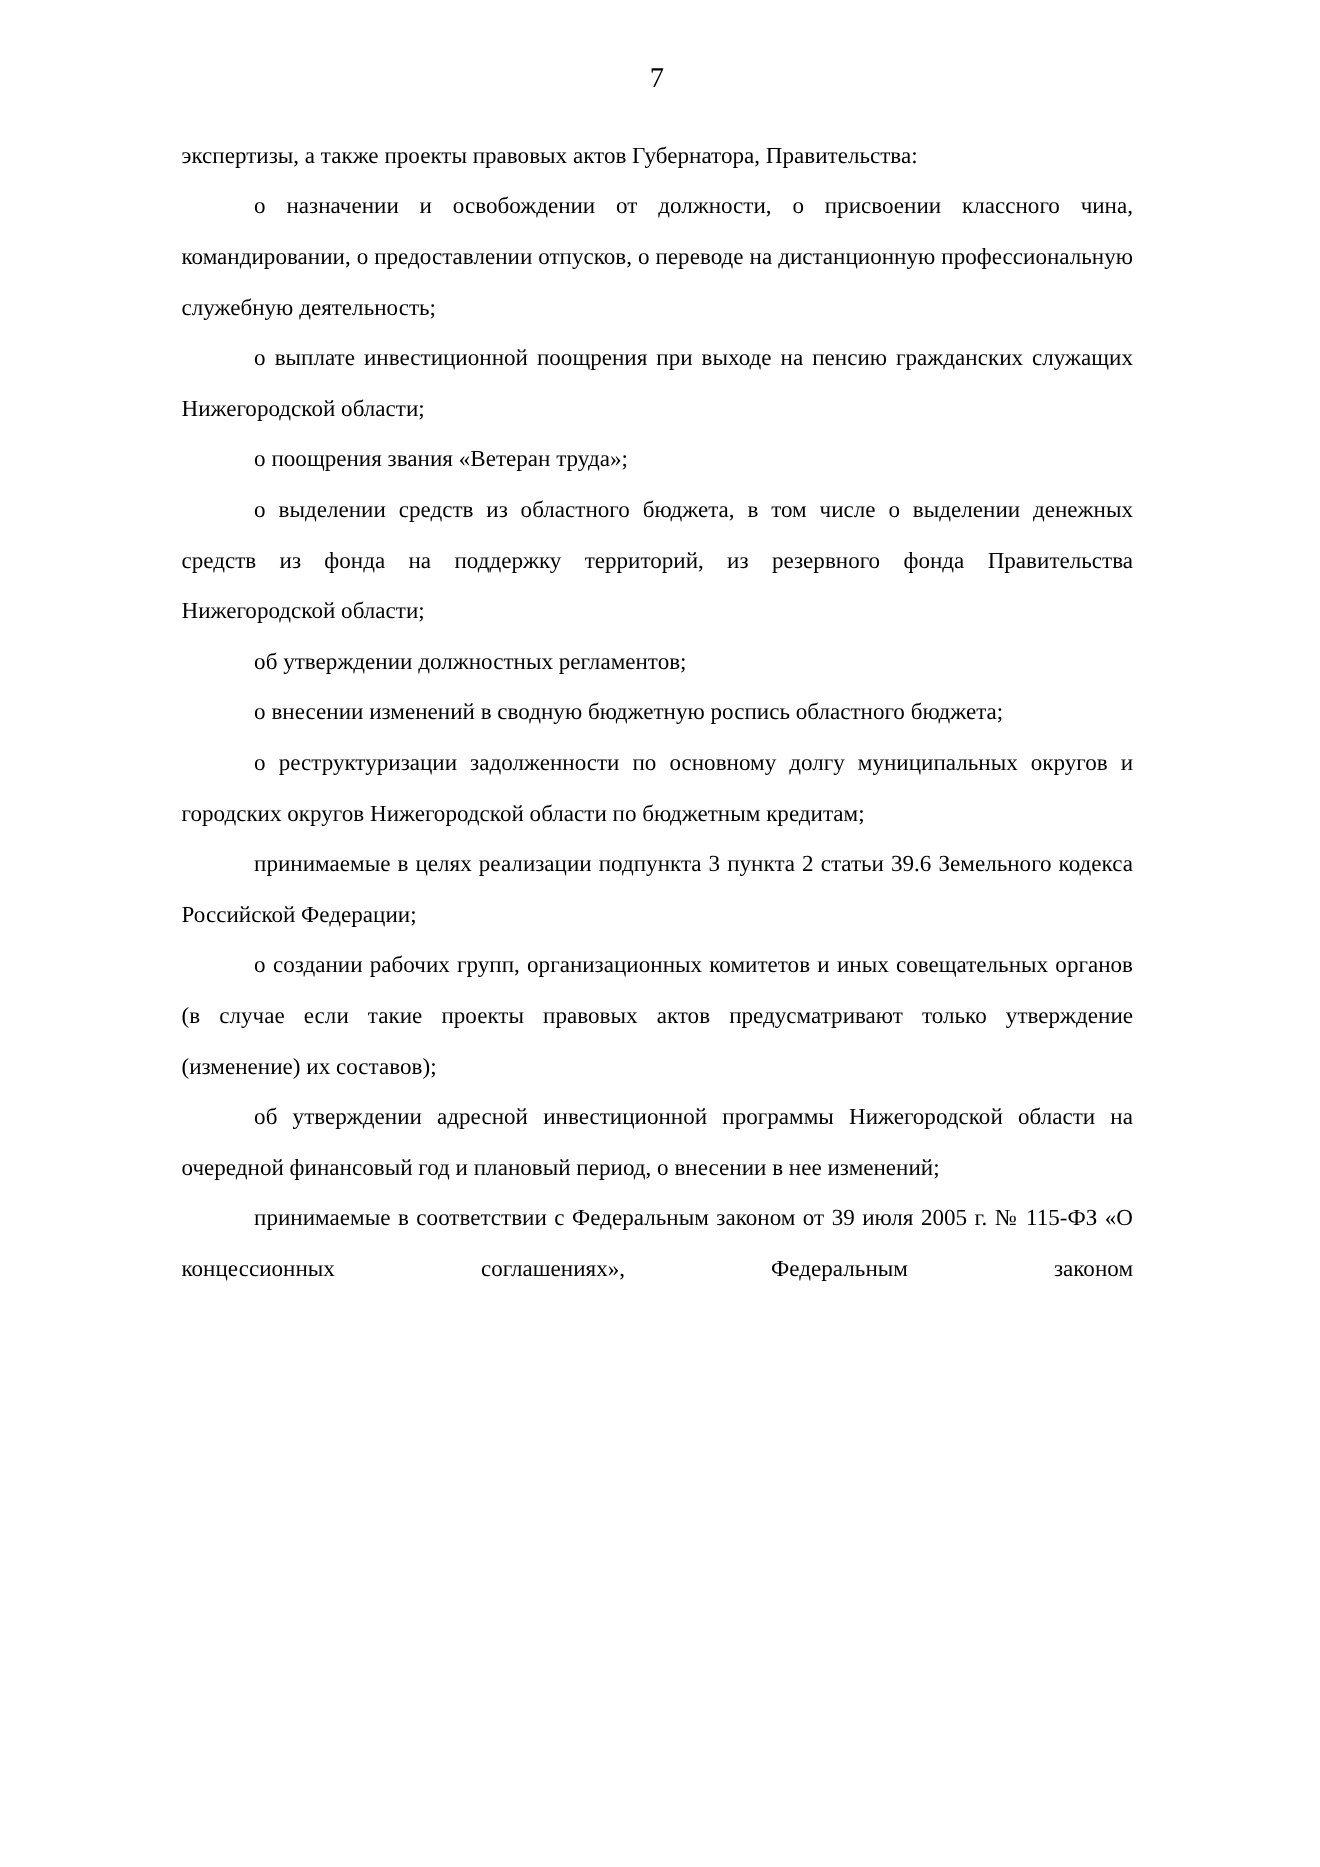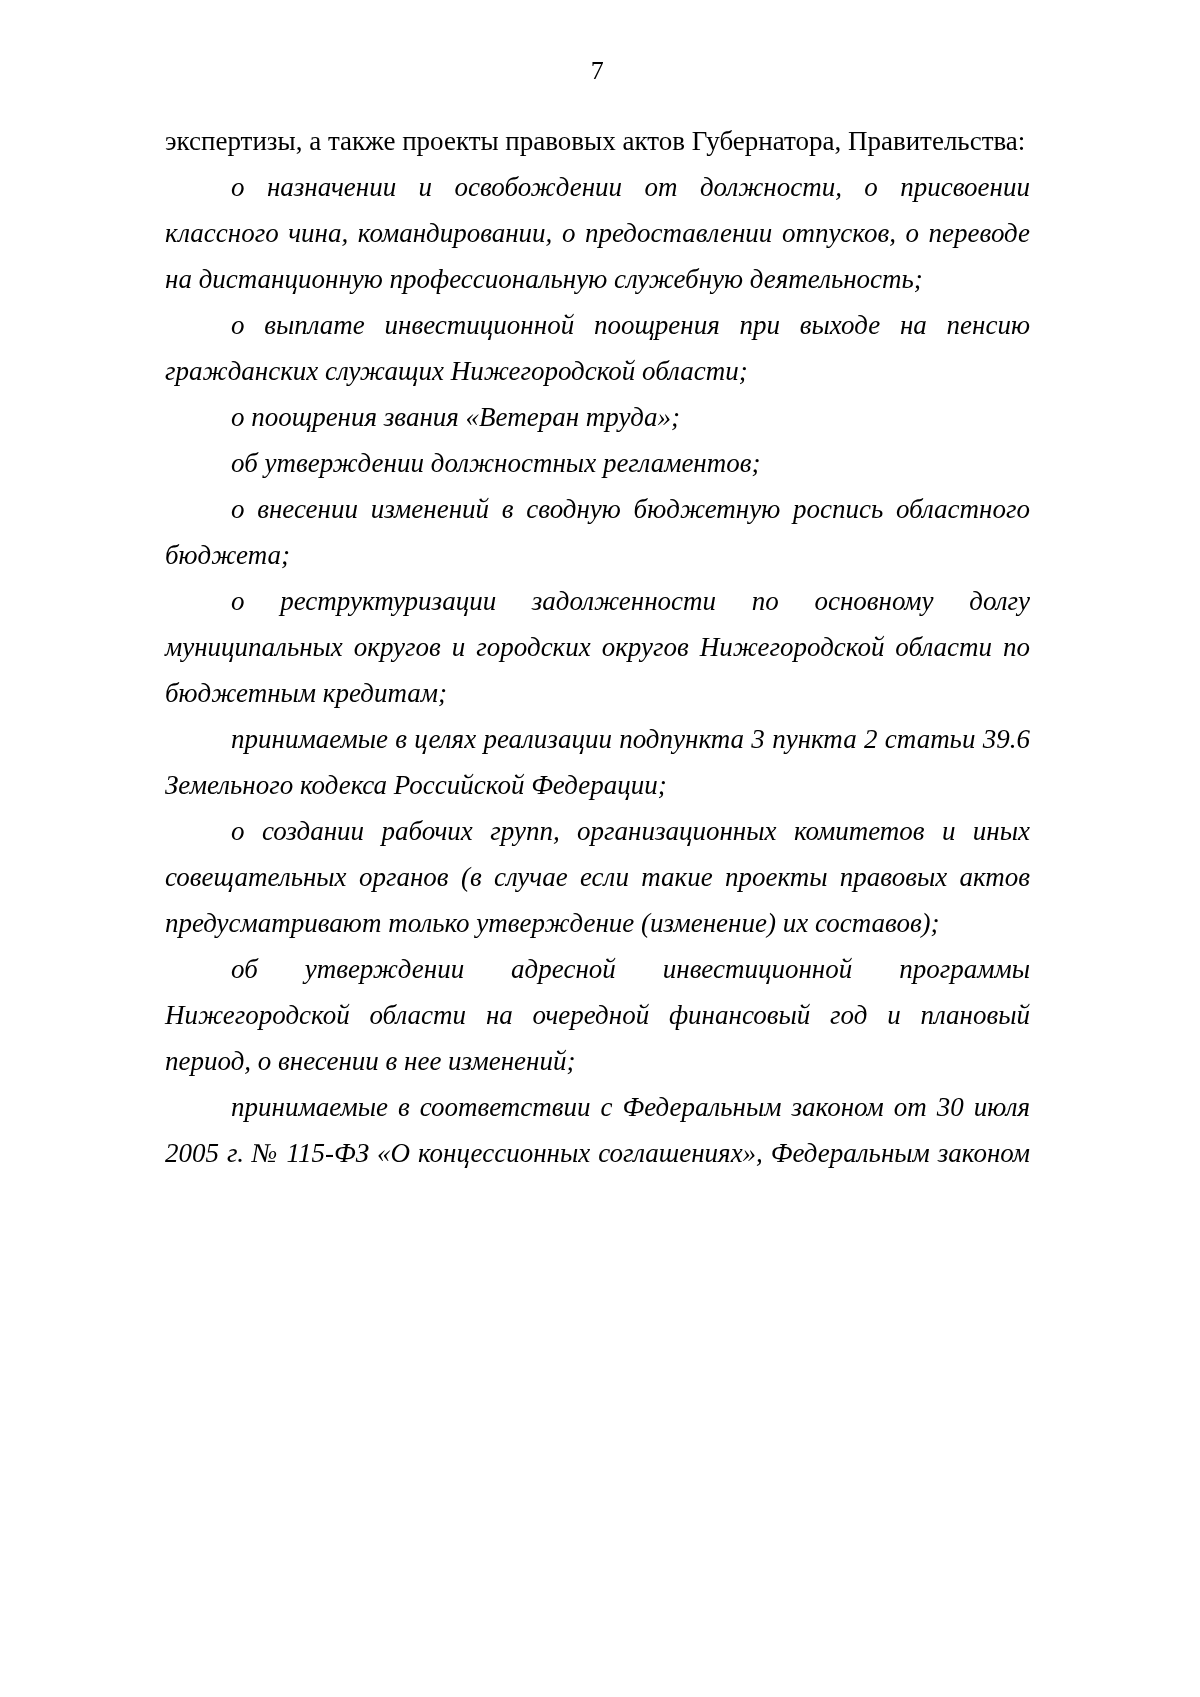--- a/index.html
+++ b/index.html
@@ -23,54 +23,54 @@
     background: #ffffff;
   }
   .page-number {
     text-align: center;
     font-size: 26px;
     line-height: 1;
     margin: 0 0 34px 0;
     letter-spacing: 0.5px;
   }
   .body-text {
-    font-size: 27px;
+    font-size: 21px;
     line-height: 46px;
     text-align: justify;
     text-justify: inter-word;
   }
   .para {
     margin: 0;
     text-indent: 0;
     text-align: justify;
   }
   .para.indent {
     text-indent: 66px;
-    font-style: italic;
   }
   
   .para.justify-all {
     text-align-last: justify;
   }
 </style>
 </head>
 <body>
 
 <div class="page">
 
   <div class="page-number">7</div>
 
   <div class="body-text">
 
     <p class="para">экспертизы, а также проекты правовых актов Губернатора, Правительства:</p>
     <p class="para indent">о назначении и освобождении от должности, о присвоении классного чина, командировании, о предоставлении отпусков, о переводе на дистанционную профессиональную служебную деятельность;</p>
     <p class="para indent">о выплате инвестиционной поощрения при выходе на пенсию гражданских служащих Нижегородской области;</p>
     <p class="para indent">о поощрения звания «Ветеран труда»;</p>
+    <p class="para indent">о выделении средств из областного бюджета, в том числе о выделении денежных средств из фонда на поддержку территорий, из резервного фонда Правительства Нижегородской области;</p>
     <p class="para indent">об утверждении должностных регламентов;</p>
     <p class="para indent">о внесении изменений в сводную бюджетную роспись областного бюджета;</p>
     <p class="para indent">о реструктуризации задолженности по основному долгу муниципальных округов и городских округов Нижегородской области по бюджетным кредитам;</p>
     <p class="para indent">принимаемые в целях реализации подпункта 3 пункта 2 статьи 39.6 Земельного кодекса Российской Федерации;</p>
     <p class="para indent">о создании рабочих групп, организационных комитетов и иных совещательных органов (в случае если такие проекты правовых актов предусматривают только утверждение (изменение) их составов);</p>
     <p class="para indent">об утверждении адресной инвестиционной программы Нижегородской области на очередной финансовый год и плановый период, о внесении в нее изменений;</p>
-    <p class="para indent justify-all">принимаемые в соответствии с Федеральным законом от 30 июля 2005 г. № 115-ФЗ «О концессионных соглашениях», Федеральным законом</p>
+    <p class="para indent justify-all">принимаемые в соответствии с Федеральным законом от 39 июля 2005 г. № 115-ФЗ «О концессионных соглашениях», Федеральным законом</p>
 
   </div>
 </div>
 
 </body></html>

